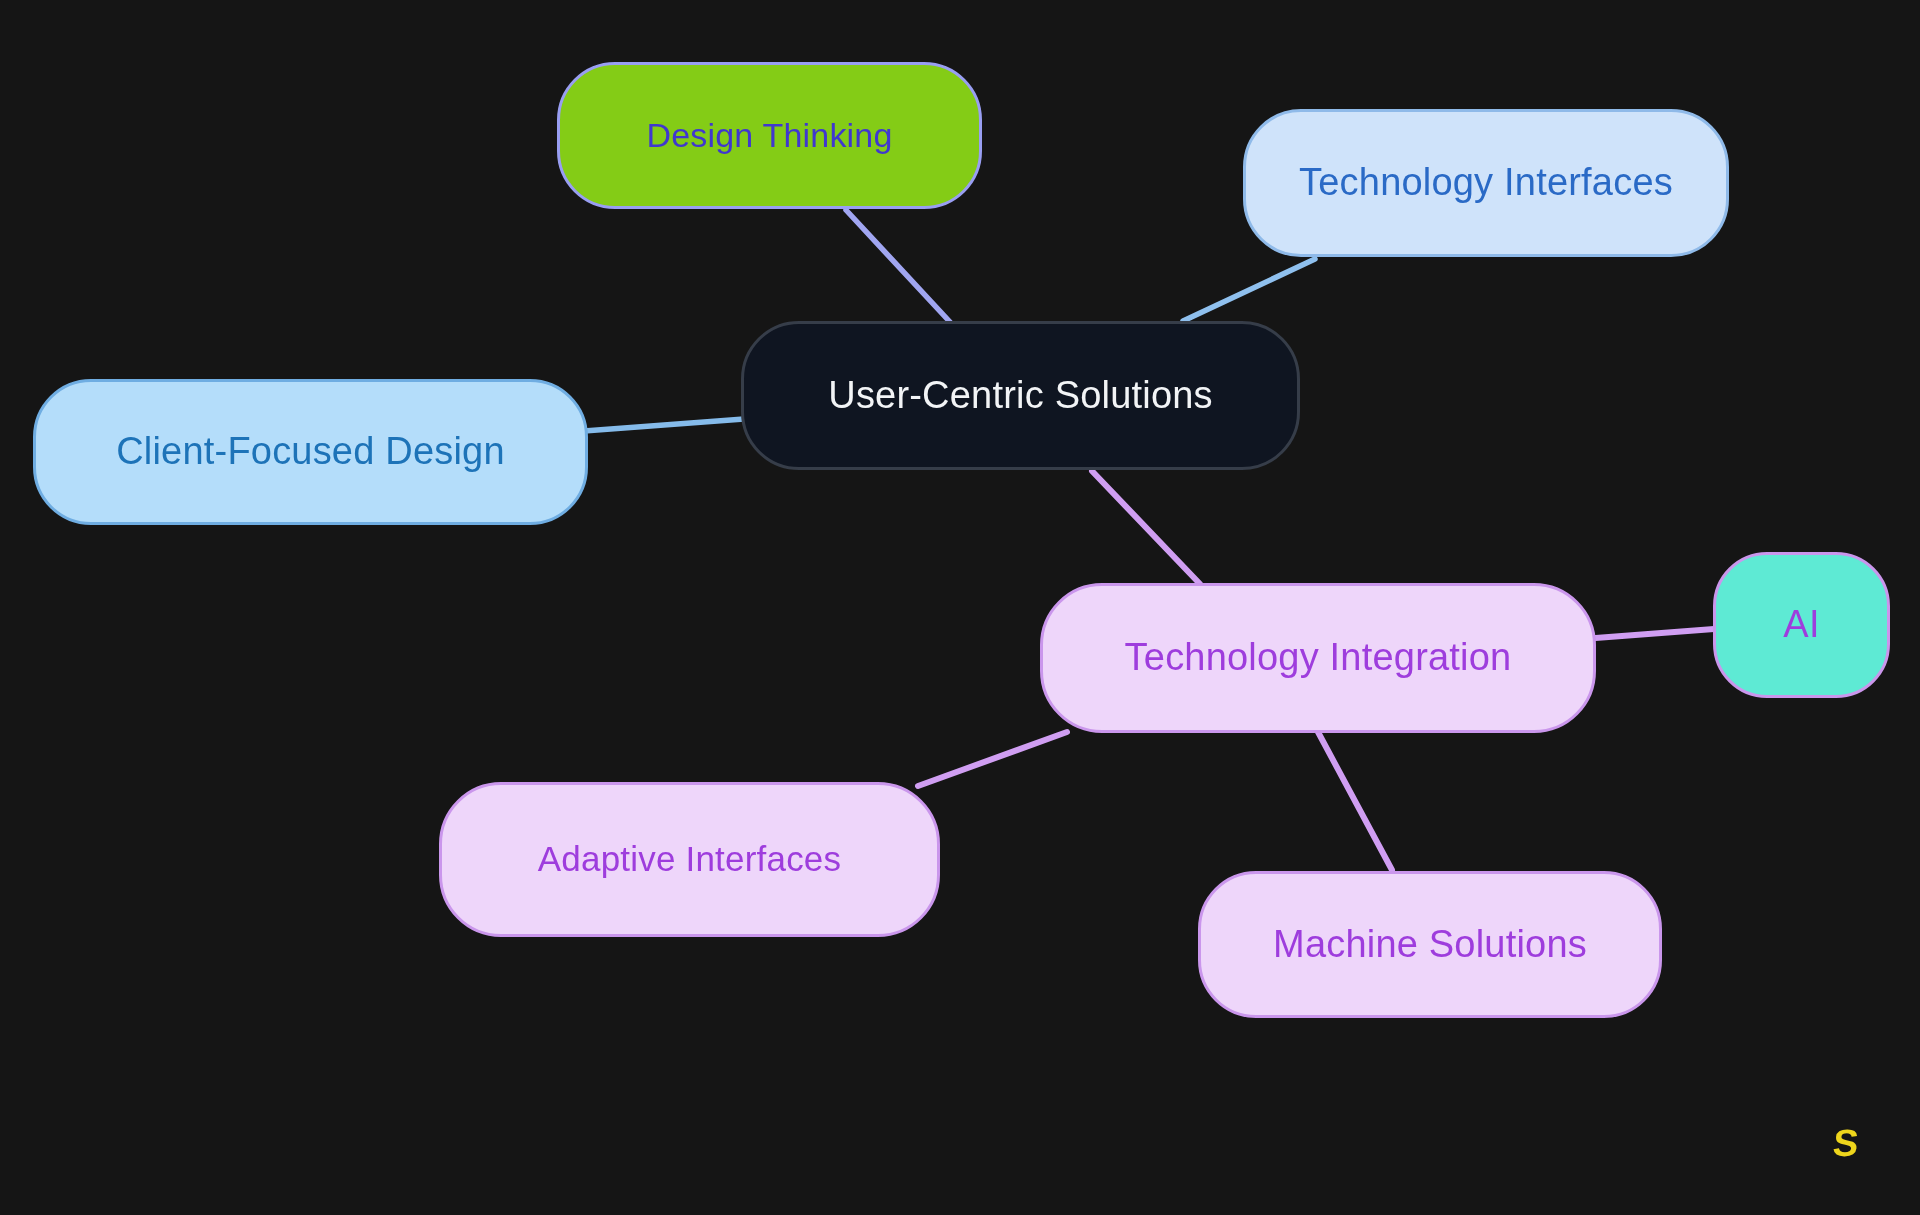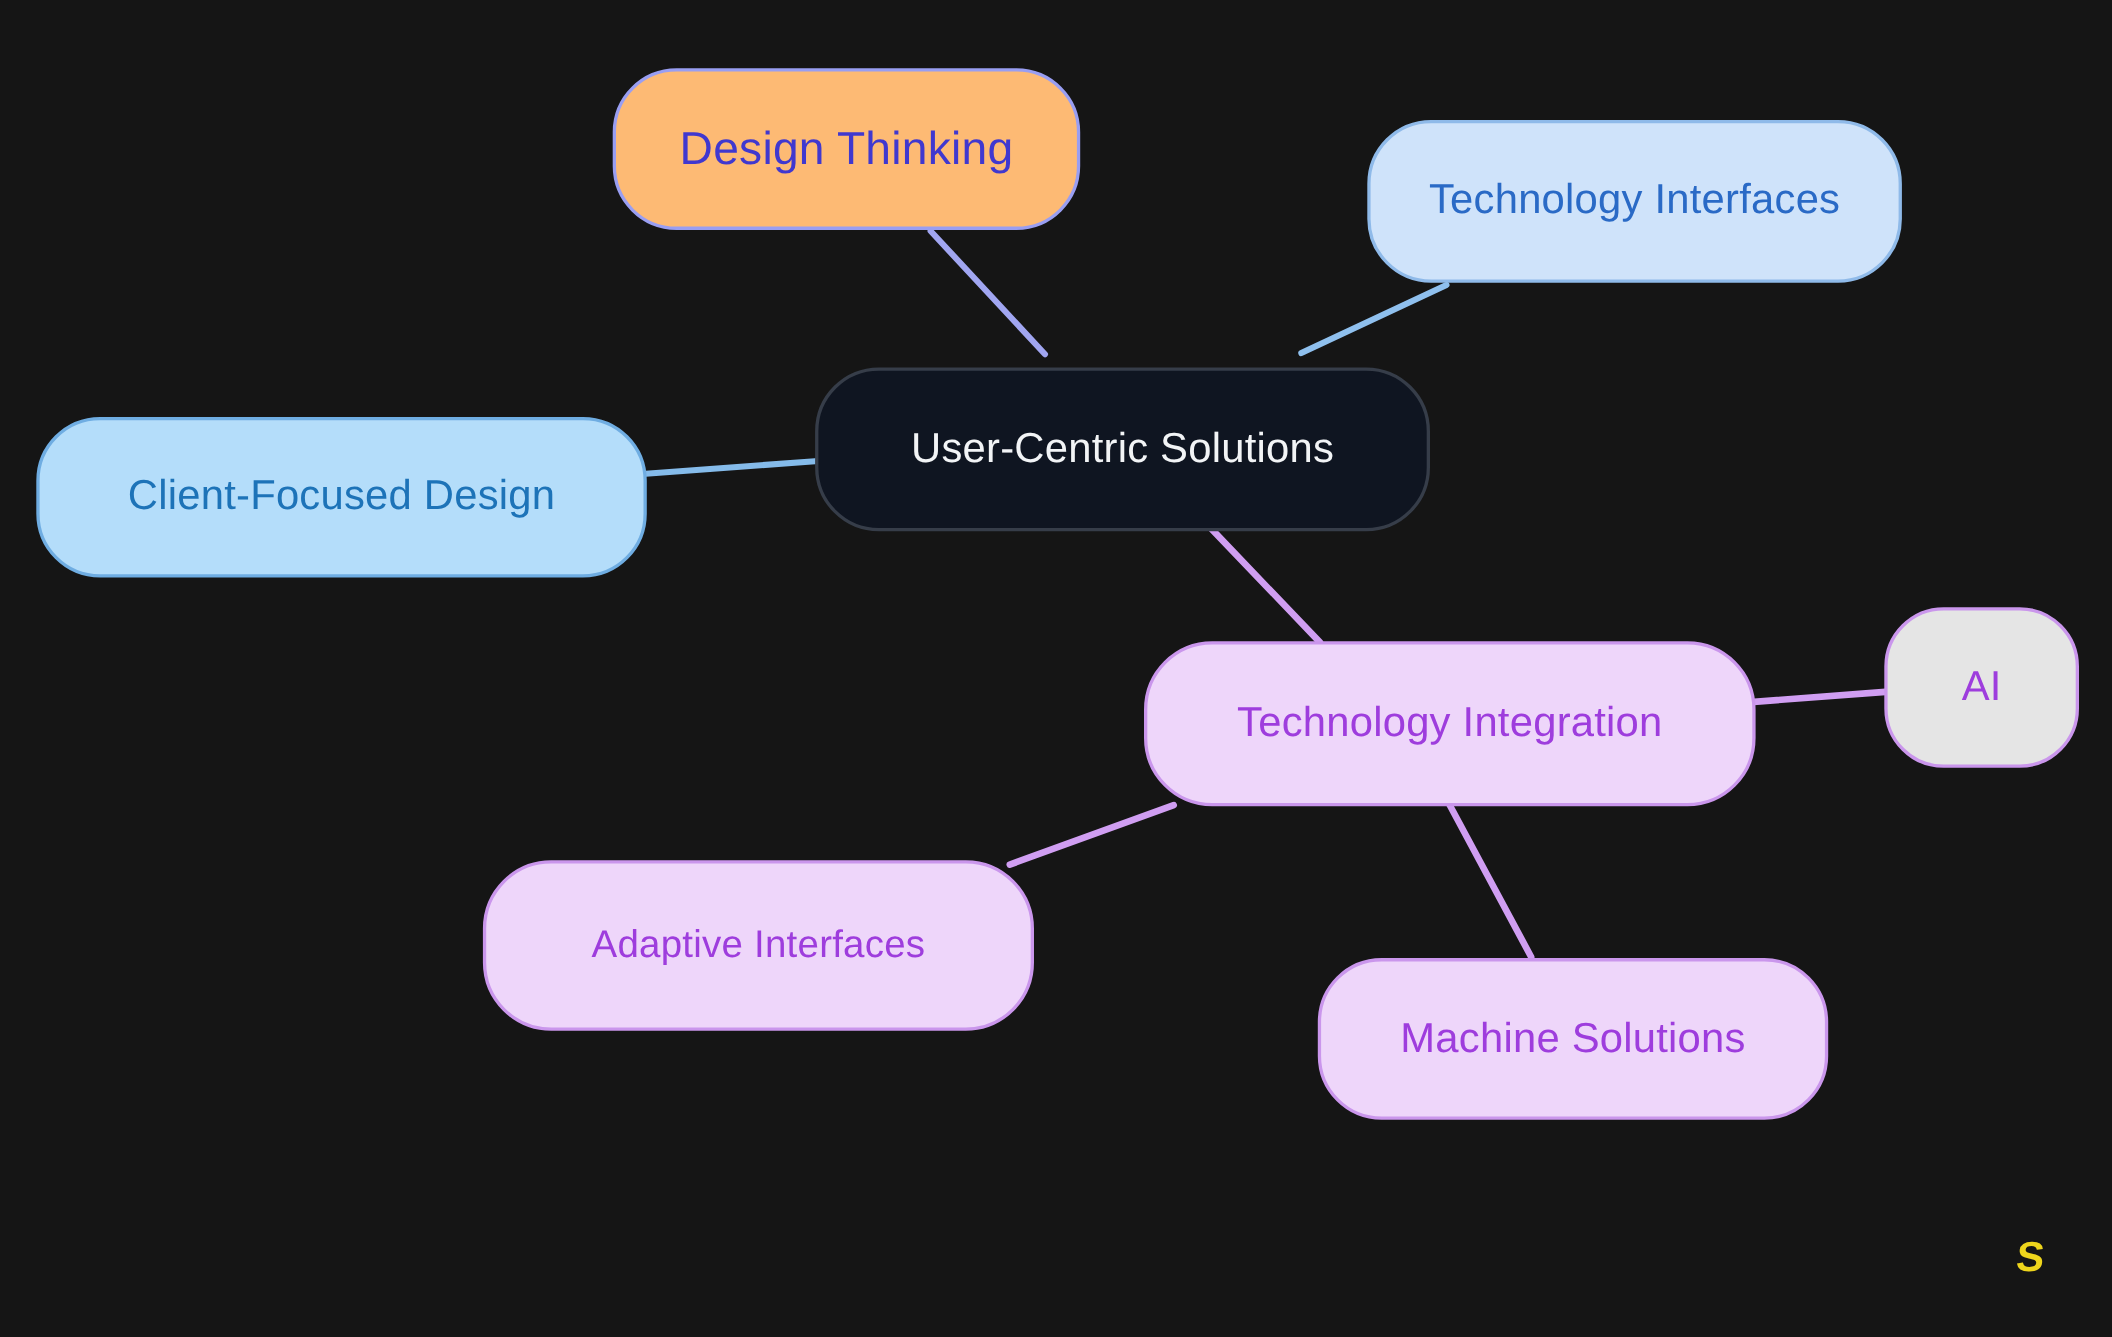--- a/index.html
+++ b/index.html
@@ -66,36 +66,36 @@
       <line x1="584" y1="431" x2="744" y2="419" stroke="#85bbea" stroke-width="5.5" stroke-linecap="round"></line>
       <line x1="1092" y1="471" x2="1200" y2="584" stroke="#d09ef2" stroke-width="6" stroke-linecap="round"></line>
       <line x1="1556" y1="641" x2="1714" y2="629" stroke="#d09ef2" stroke-width="6" stroke-linecap="round"></line>
       <line x1="1067" y1="732" x2="918" y2="786" stroke="#d09ef2" stroke-width="6" stroke-linecap="round"></line>
       <line x1="1318" y1="732" x2="1392" y2="870" stroke="#d09ef2" stroke-width="6" stroke-linecap="round"></line>
     </svg>
 
   <div id="logo">
     <span style="color: rgb(238, 213, 28);">S</span>
   </div>
-<div class="node" style="left: 741px; top: 334px; width: 559px; height: 149px; border-radius: 58px; background: rgb(15, 21, 33); border-color: rgb(54, 61, 73); color: rgb(242, 244, 246); font-size: 38px;">
+<div class="node" style="left: 741px; top: 321px; width: 559px; height: 149px; border-radius: 58px; background: rgb(15, 21, 33); border-color: rgb(54, 61, 73); color: rgb(242, 244, 246); font-size: 38px;">
       <span>User-Centric Solutions</span>
     </div>
-    <div class="node" style="left: 557px; top: 62px; width: 425px; height: 147px; border-radius: 58px; background: #fdba74; border-color: rgb(153, 158, 242); color: rgb(64, 56, 207); font-size: 42px;">
+    <div class="node" style="left: 557px; top: 62px; width: 425px; height: 147px; border-radius: 58px; background: #84cc16; border-color: rgb(153, 158, 242); color: rgb(64, 56, 207); font-size: 34px;">
       <span>Design Thinking</span>
     </div>
     <div class="node" style="left: 1243px; top: 109px; width: 486px; height: 148px; border-radius: 58px; background: rgb(207, 227, 250); border-color: rgb(143, 186, 233); color: rgb(42, 106, 198); font-size: 38px;">
       <span>Technology Interfaces</span>
     </div>
     <div class="node" style="left: 33px; top: 379px; width: 555px; height: 146px; border-radius: 58px; background: rgb(180, 221, 250); border-color: rgb(111, 173, 226); color: rgb(29, 115, 184); font-size: 38px;">
       <span>Client-Focused Design</span>
     </div>
     <div class="node" style="left: 1040px; top: 583px; width: 556px; height: 150px; border-radius: 62px; background: rgb(238, 214, 250); border-color: rgb(202, 150, 236); color: rgb(158, 61, 221); font-size: 38px;">
       <span>Technology Integration</span>
     </div>
-    <div class="node" style="left: 1713px; top: 552px; width: 177px; height: 146px; border-radius: 54px; background: #e5e5e5; border-color: rgb(202, 150, 236); color: rgb(158, 61, 221); font-size: 38px;">
+    <div class="node" style="left: 1713px; top: 552px; width: 177px; height: 146px; border-radius: 54px; background: #5eead4; border-color: rgb(202, 150, 236); color: rgb(158, 61, 221); font-size: 38px;">
       <span>AI</span>
     </div>
     <div class="node" style="left: 439px; top: 782px; width: 501px; height: 155px; border-radius: 62px; background: rgb(238, 214, 250); border-color: rgb(202, 150, 236); color: rgb(158, 61, 221); font-size: 35px;">
       <span>Adaptive Interfaces</span>
     </div>
     <div class="node" style="left: 1198px; top: 871px; width: 464px; height: 147px; border-radius: 58px; background: rgb(238, 214, 250); border-color: rgb(202, 150, 236); color: rgb(158, 61, 221); font-size: 38px;">
       <span>Machine Solutions</span>
     </div>
   </div>
 

